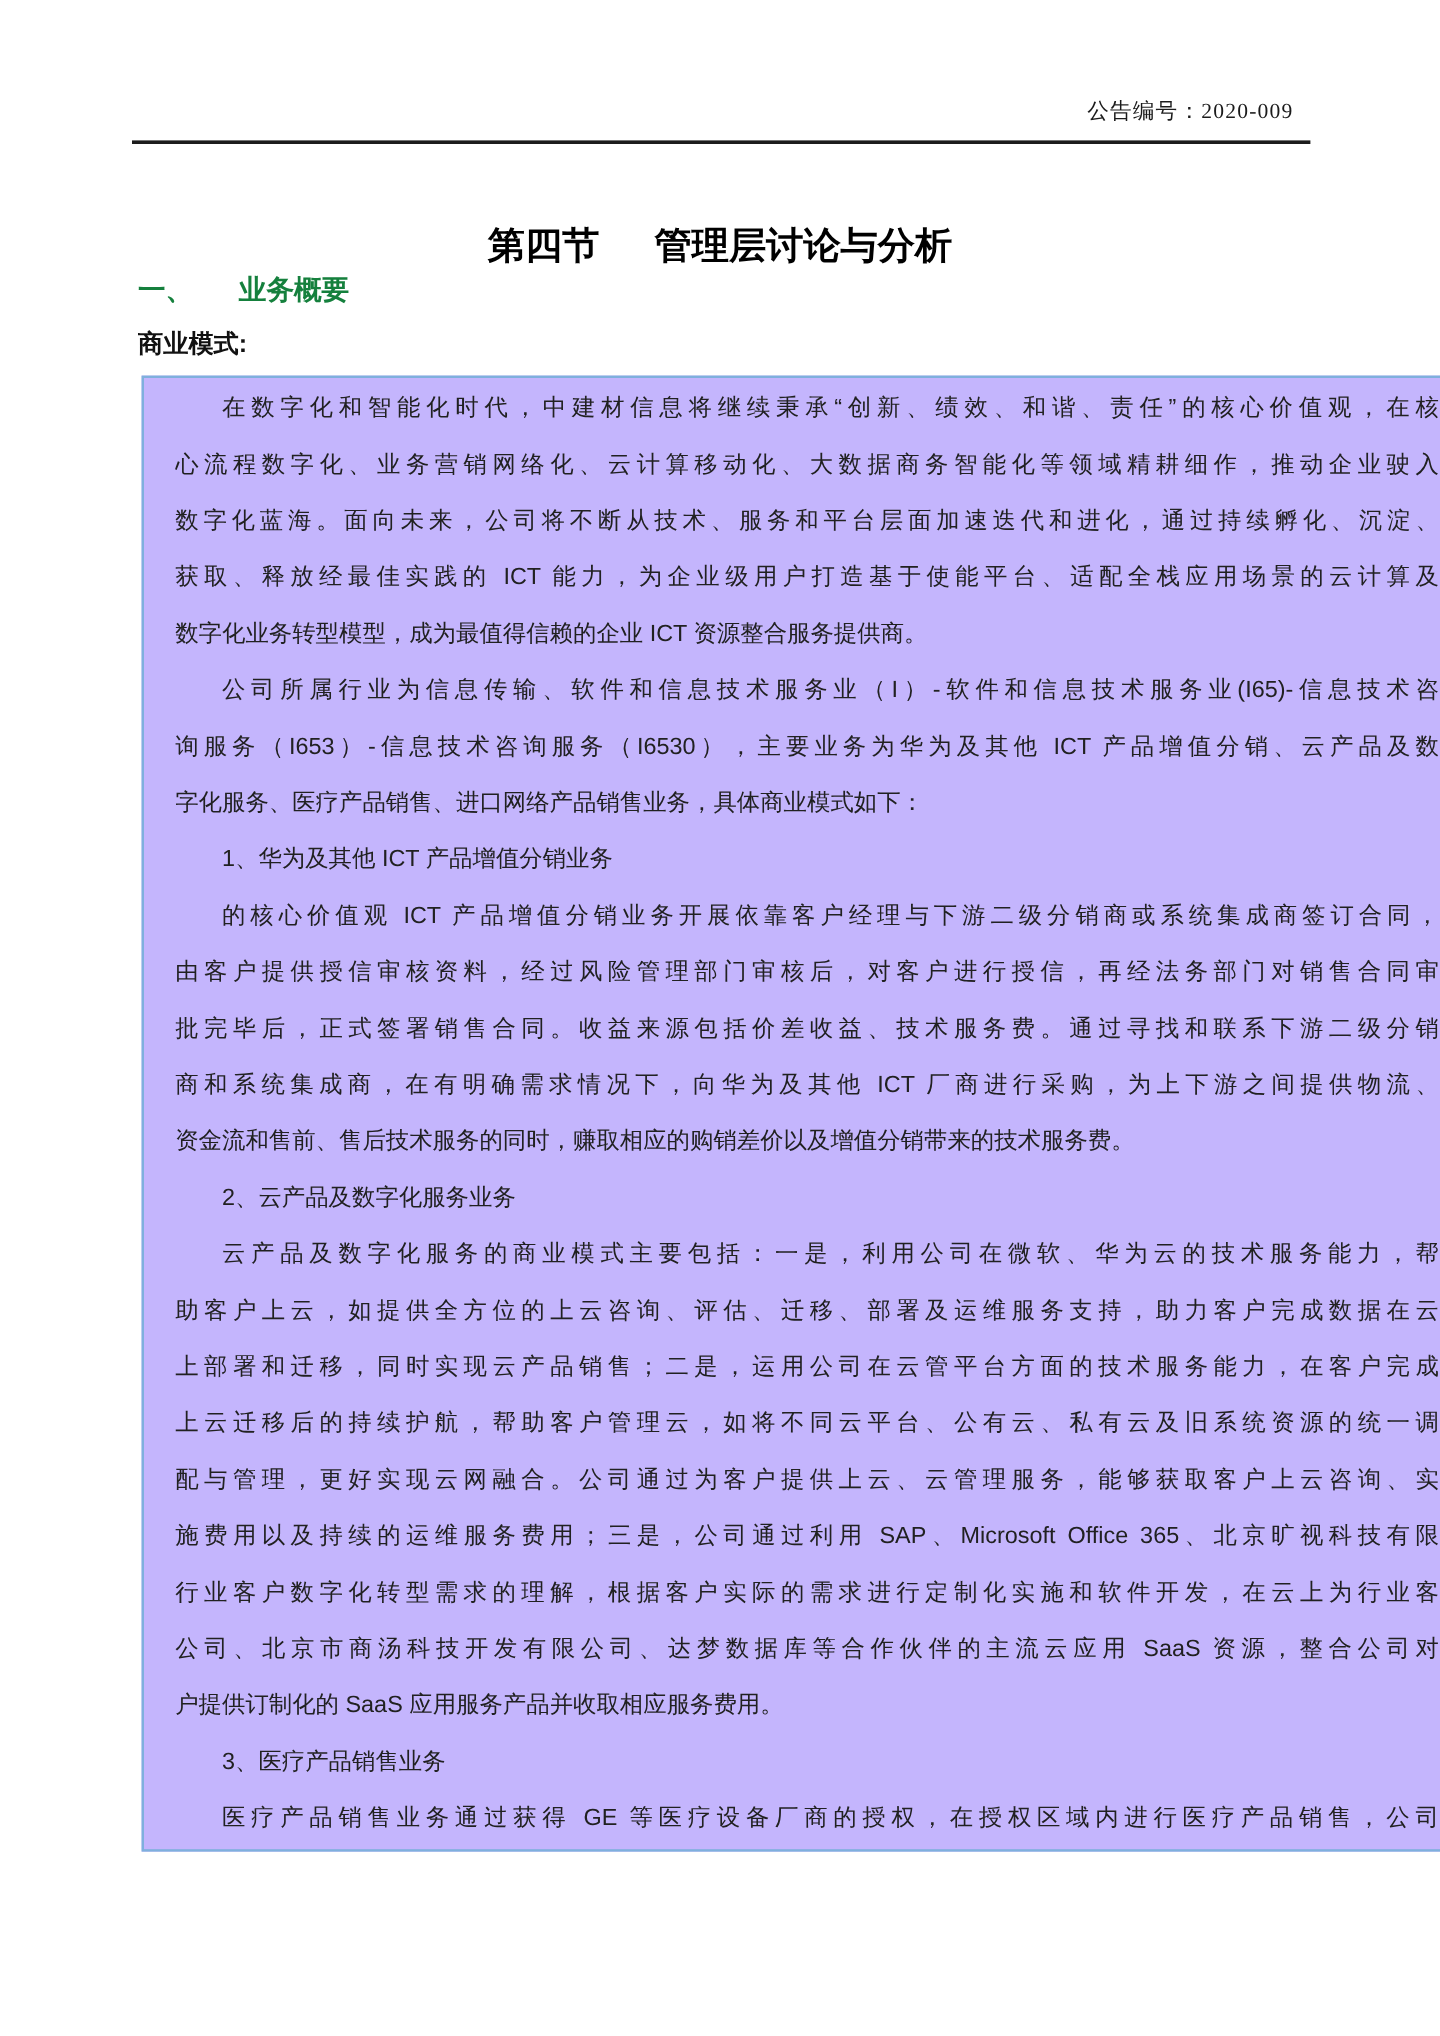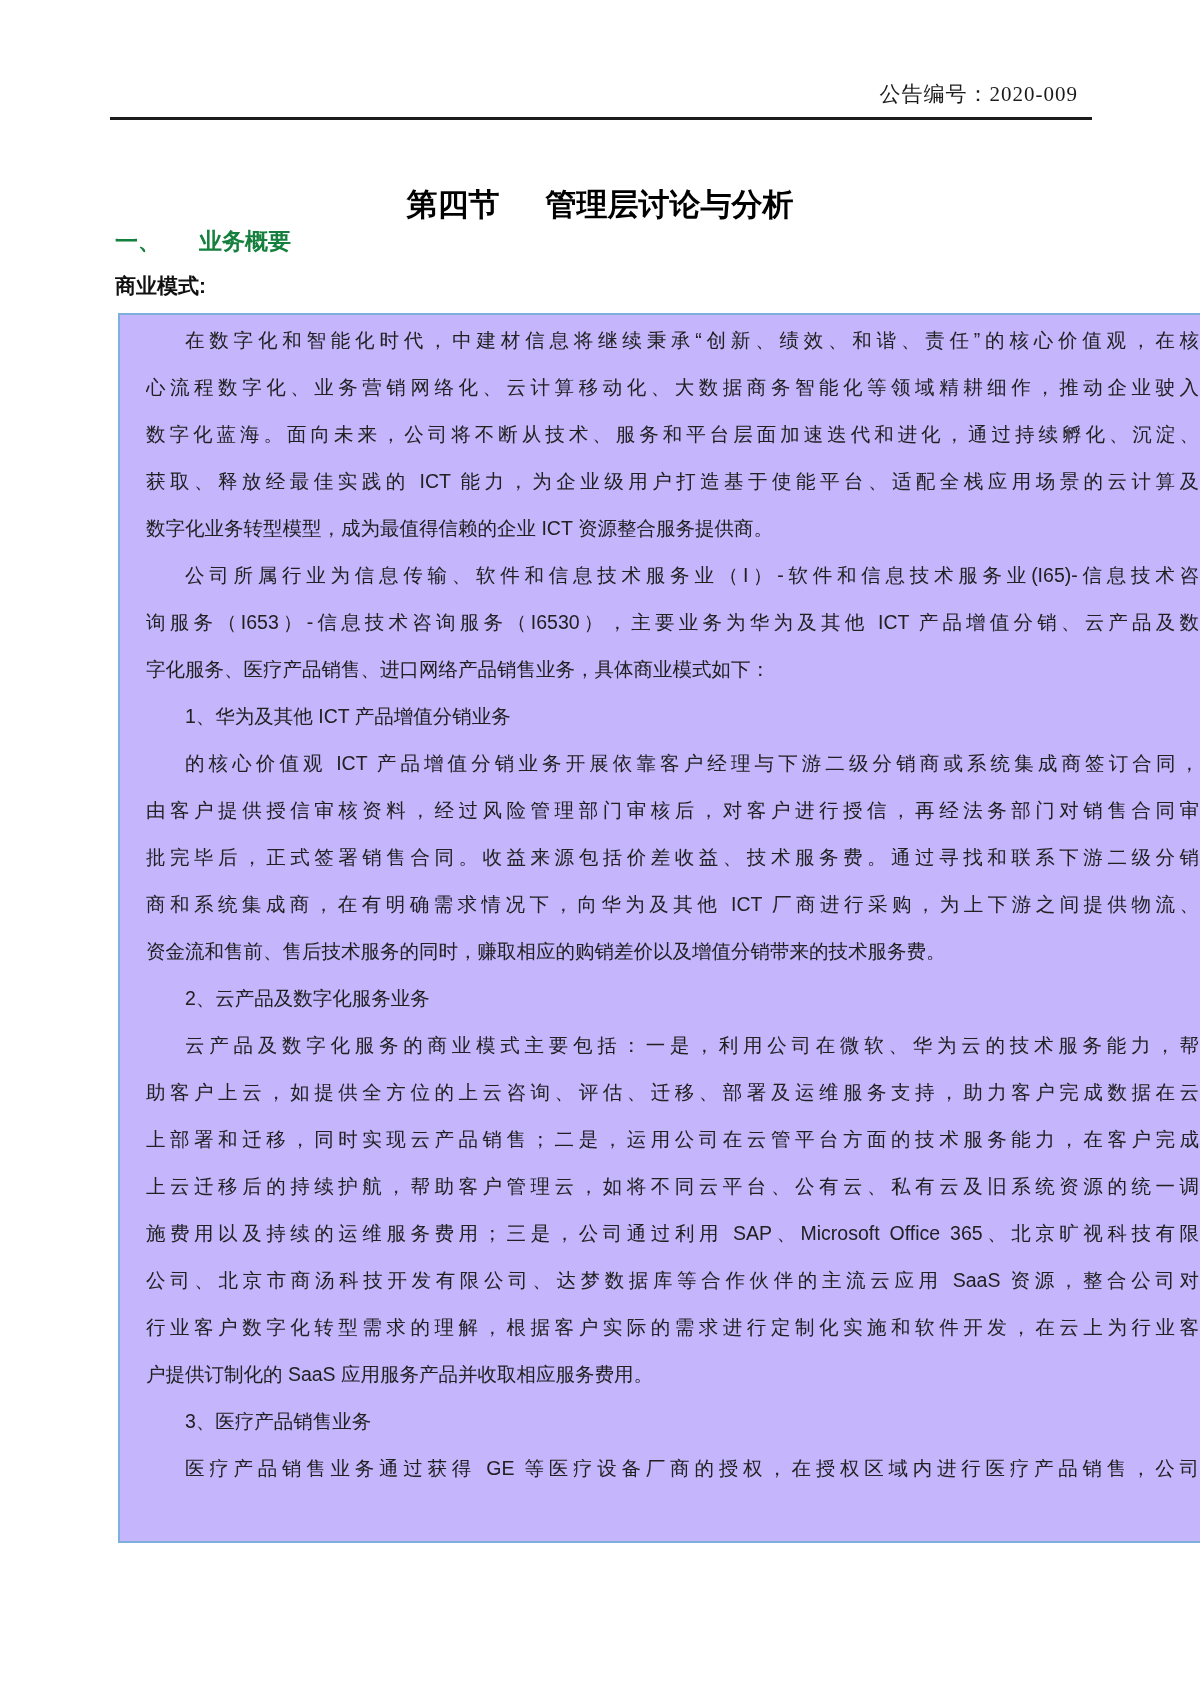--- a/index.html
+++ b/index.html
@@ -14,21 +14,21 @@
     background: #ffffff;
     font-family: "Liberation Sans", "DejaVu Sans", sans-serif;
     color: #212121;
     overflow: hidden;
   }
   .doc-number {
     position: absolute;
     top: 80px;
     right: 122px;
     font-family: "Liberation Serif", "DejaVu Serif", serif;
-    font-size: 21px;
+    font-size: 18px;
     letter-spacing: 1px;
     color: #1b1b1b;
     white-space: nowrap;
     margin-left: 28px;
   }
   .top-rule {
     position: absolute;
     left: 110px;
     top: 117px;
     width: 982px;
@@ -132,22 +132,23 @@
       <div class="line first">的核心价值观 ICT 产品增值分销业务开展依靠客户经理与下游二级分销商或系统集成商签订合同，</div>
       <div class="line full">由客户提供授信审核资料，经过风险管理部门审核后，对客户进行授信，再经法务部门对销售合同审</div>
       <div class="line full">批完毕后，正式签署销售合同。收益来源包括价差收益、技术服务费。通过寻找和联系下游二级分销</div>
       <div class="line full">商和系统集成商，在有明确需求情况下，向华为及其他 ICT 厂商进行采购，为上下游之间提供物流、</div>
       <div class="line last">资金流和售前、售后技术服务的同时，赚取相应的购销差价以及增值分销带来的技术服务费。</div>
       <div class="line heading">2、云产品及数字化服务业务</div>
       <div class="line first">云产品及数字化服务的商业模式主要包括：一是，利用公司在微软、华为云的技术服务能力，帮</div>
       <div class="line full">助客户上云，如提供全方位的上云咨询、评估、迁移、部署及运维服务支持，助力客户完成数据在云</div>
       <div class="line full">上部署和迁移，同时实现云产品销售；二是，运用公司在云管平台方面的技术服务能力，在客户完成</div>
       <div class="line full">上云迁移后的持续护航，帮助客户管理云，如将不同云平台、公有云、私有云及旧系统资源的统一调</div>
+      <div class="line full">配与管理，更好实现云网融合。公司通过为客户提供上云、云管理服务，能够获取客户上云咨询、实</div>
       <div class="line full">施费用以及持续的运维服务费用；三是，公司通过利用 SAP、Microsoft Office 365、北京旷视科技有限</div>
+      <div class="line full">行业客户数字化转型需求的理解，根据客户实际的需求进行定制化实施和软件开发，在云上为行业客</div>
       <div class="line full">公司、北京市商汤科技开发有限公司、达梦数据库等合作伙伴的主流云应用 SaaS 资源，整合公司对</div>
-      <div class="line full">行业客户数字化转型需求的理解，根据客户实际的需求进行定制化实施和软件开发，在云上为行业客</div>
       <div class="line last">户提供订制化的 SaaS 应用服务产品并收取相应服务费用。</div>
       <div class="line heading">3、医疗产品销售业务</div>
       <div class="line first">医疗产品销售业务通过获得 GE 等医疗设备厂商的授权，在授权区域内进行医疗产品销售，公司</div>
     </div>
 
 
 </div>
 
 </body></html>

